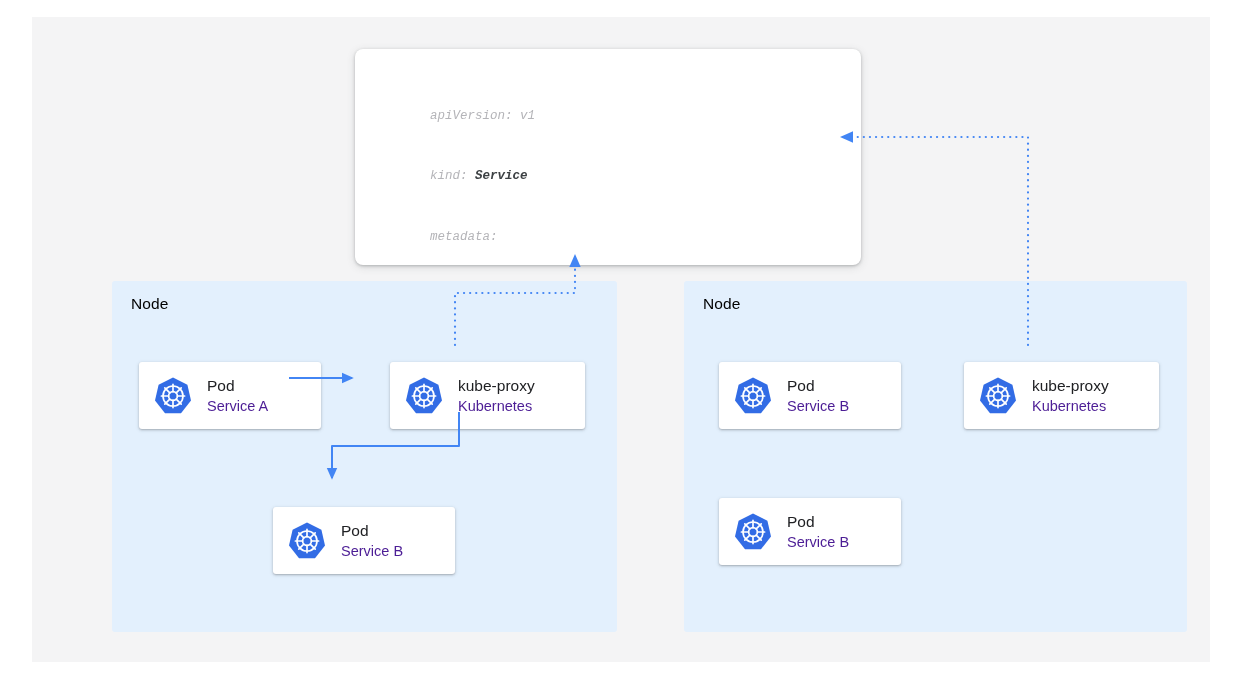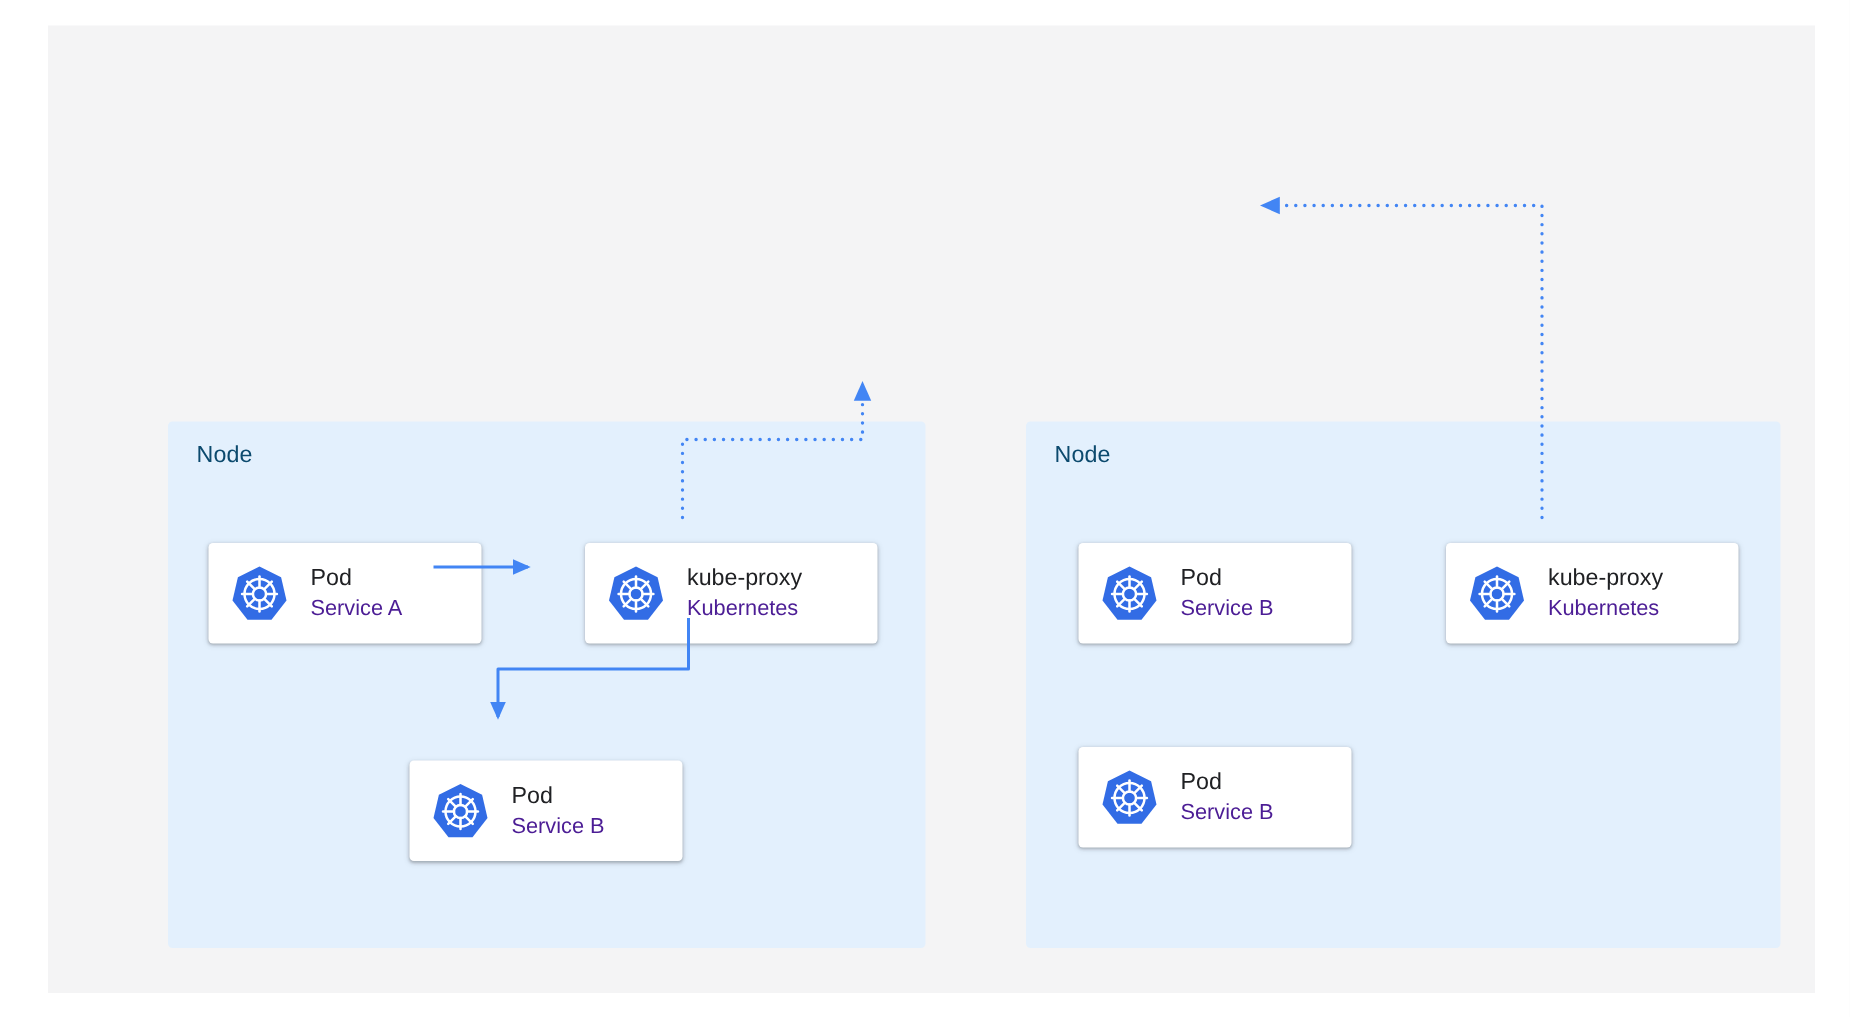--- a/index.html
+++ b/index.html
@@ -56,21 +56,21 @@
     background: #e3f0fd;
     border-radius: 3px;
   }
   #node-left  { left: 80px;  top: 264px; width: 505px; height: 351px; }
   #node-right { left: 652px; top: 264px; width: 503px; height: 351px; }
   .node-label {
     position: absolute;
     left: 19px;
     top: 14px;
     font-size: 15.5px;
-    color: #0c4a6e;
+    color: #000000;
     letter-spacing: .1px;
   }
   
   .card {
     position: absolute;
     background: #ffffff;
     border-radius: 3px;
     box-shadow: 0 1px 2px rgba(60,64,67,0.30), 0 1px 4px rgba(60,64,67,0.14);
     display: flex;
     align-items: center;
@@ -111,20 +111,35 @@
     width: 1233px;
     height: 683px;
     pointer-events: none;
   }
 </style>
 </head>
 <body>
 
 <div id="canvas">
 
+  <div id="yaml-card">
+    <div id="yaml-code">
+      <span class="ln">apiVersion: v1</span>
+      <span class="ln"><span>kind: </span><span class="bold">Service</span></span>
+      <span class="ln">metadata:</span>
+      
+      
+      
+      
+      
+      
+      
+      
+    </div>
+  </div>
 
   <div class="node-box" id="node-left">
     <div class="node-label">Node</div>
   </div>
 
   <div class="node-box" id="node-right">
     <div class="node-label">Node</div>
   </div>
 
   <div class="card" id="card-pod-a">

